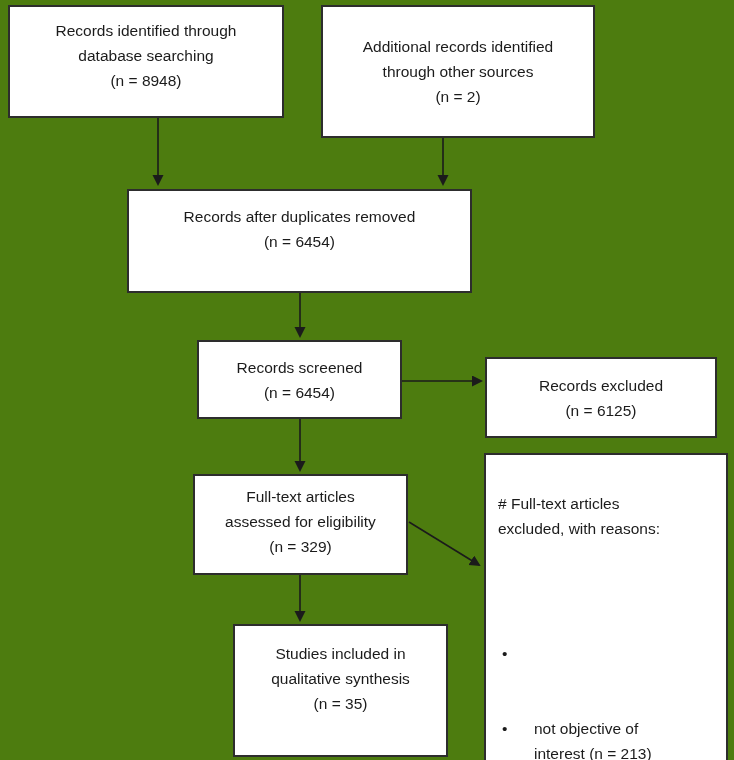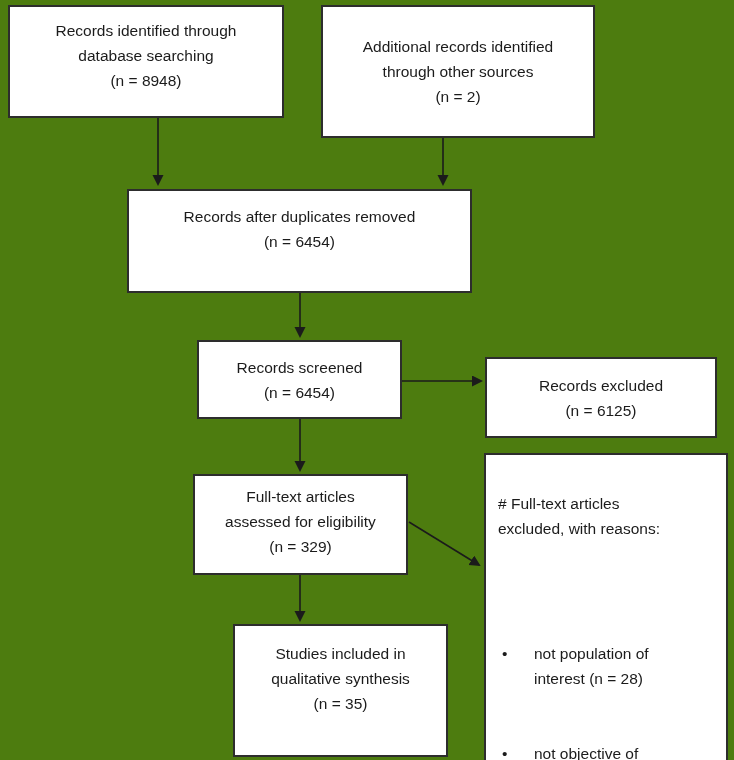--- a/index.html
+++ b/index.html
@@ -128,22 +128,20 @@
   </div>
 
   <div class="flow-box" id="box-reasons">
     <div class="reasons-title"># Full-text articles
 excluded, with reasons:</div>
     <ul>
       
     
         <li>
           <span class="bullet">•</span>
-          <span class="item-text">not population of
-interest (n = 28)</span>
         </li>
       
         <li>
           <span class="bullet">•</span>
           <span class="item-text">not objective of
 interest (n = 213)</span>
         </li>
       
         
       

